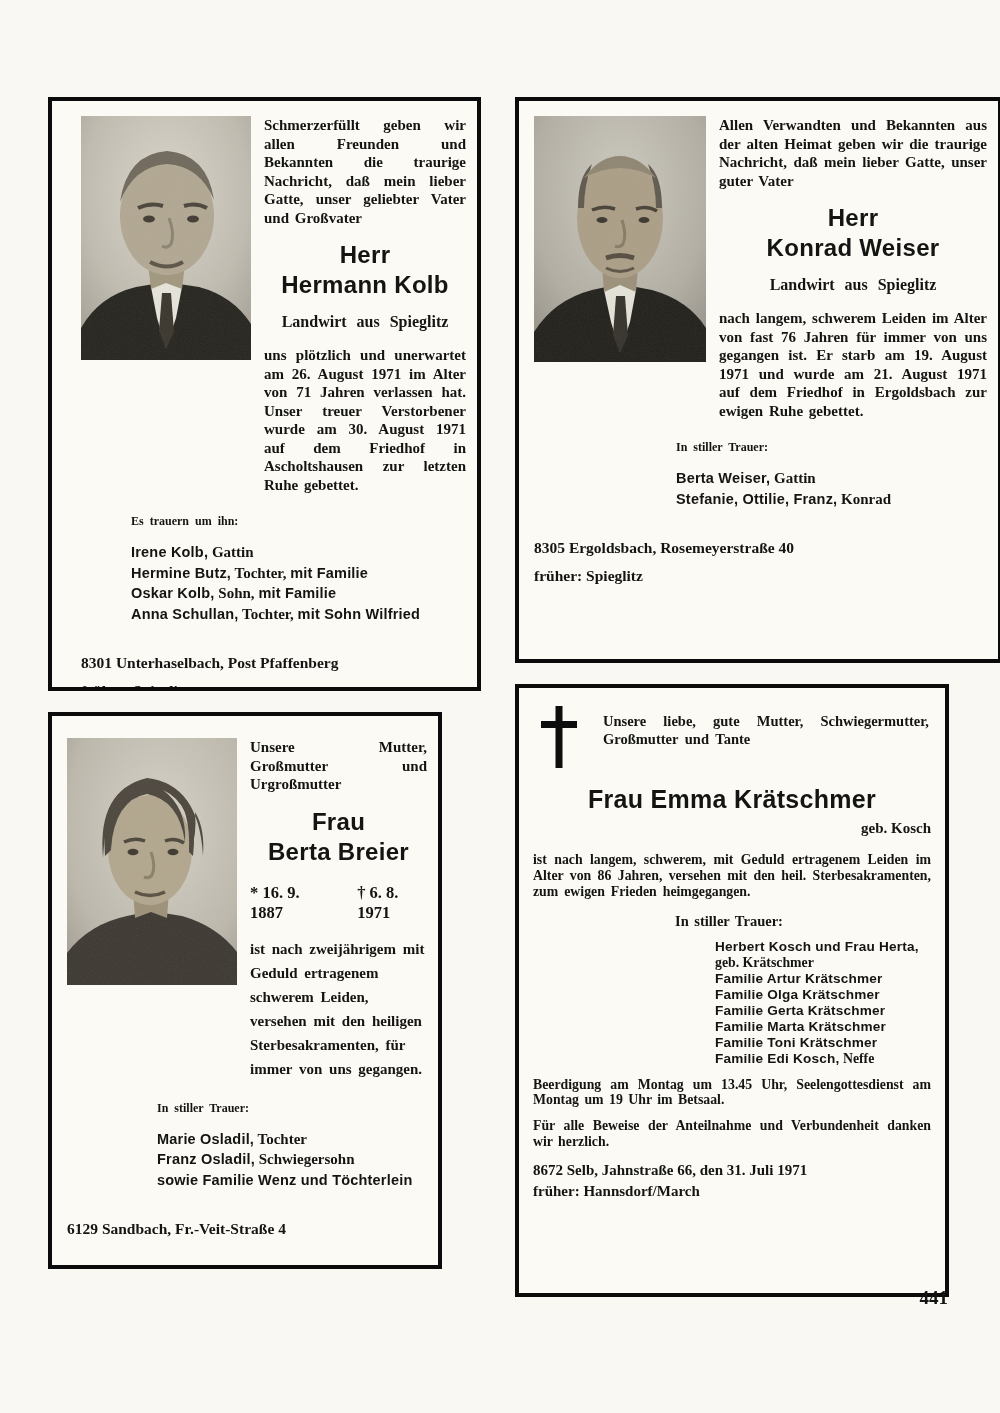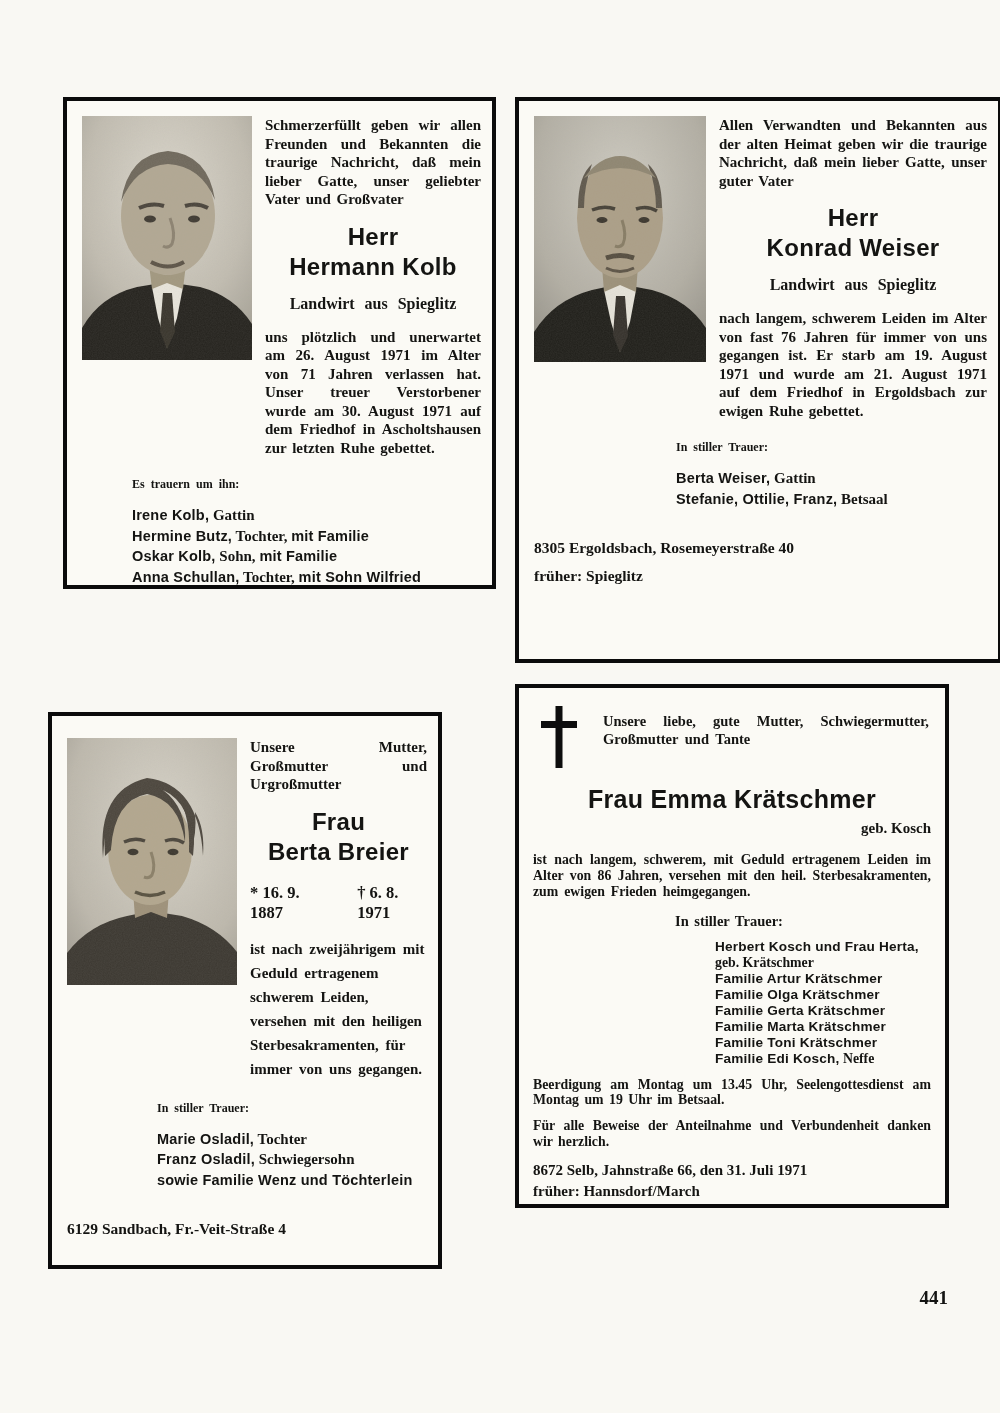--- a/index.html
+++ b/index.html
@@ -10,24 +10,24 @@
     color: #141412;
     font-family: "Liberation Serif", serif;
     overflow: hidden;
   }
   .notice {
     position: absolute;
     border: 4px solid #0b0b0b;
     background: #fbfaf5;
     overflow: hidden;
   }
-  #n1 { left:63px;  top:97px;  width:433px; height:492px; padding:15px 11px 0 15px; }
+  #n1 { left:48px;  top:97px;  width:433px; height:594px; padding:15px 11px 0 29px; }
   #n2 { left:515px; top:97px;  width:487px; height:566px; padding:15px 11px 0 15px; }
   #n3 { left:48px;  top:712px; width:394px; height:557px; padding:22px 11px 0 15px; }
-  #n4 { left:515px; top:684px; width:434px; height:524px; padding:14px 14px 0 14px; }
+  #n4 { left:515px; top:684px; width:434px; height:613px; padding:14px 14px 0 14px; }
 
   .row { display:flex; align-items:flex-start; }
   .photo { flex:0 0 auto; }
   .photo svg { display:block; }
   .col { flex:1 1 auto; min-width:0; margin-left:13px; }
 
   .intro {
     font-weight:bold; font-size:15px; line-height:18.5px;
     text-align:justify; word-spacing:2px; hyphens:auto;
   }
@@ -182,21 +182,21 @@
       <p class="intro">Allen Verwandten und Bekannten aus der alten Heimat geben wir die traurige Nachricht, daß mein lieber Gatte, unser guter Vater</p>
       <h2 class="deceased-title">Herr</h2>
       <h1 class="deceased-name">Konrad Weiser</h1>
       <p class="subtitle">Landwirt aus Spieglitz</p>
       <p class="body-text">nach langem, schwerem Leiden im Alter von fast 76 Jahren für immer von uns gegangen ist. Er starb am 19. August 1971 und wurde am 21. August 1971 auf dem Friedhof in Ergoldsbach zur ewigen Ruhe gebettet.</p>
     </div>
   </div>
   <p class="trauer ind142">In stiller Trauer:</p>
   <div class="mourners ind142">
       <div class="mourner-line"><span class="seg-b">Berta Weiser,</span><span class="seg-r"> Gattin</span></div>
-      <div class="mourner-line"><span class="seg-b">Stefanie, Ottilie, Franz,</span><span class="seg-r"> Betsaal</span></div>
+      <div class="mourner-line"><span class="seg-b">Stefanie, Ottilie, Franz,</span><span class="seg-r"> Konrad</span></div>
     </div>
   <p class="address">8305 Ergoldsbach, Rosemeyerstraße 40</p>
   <p class="former">früher: Spieglitz</p>
 </article>
 
 <article class="notice" id="n3">
   <div class="row">
     <figure class="photo">
       <svg width="170" height="247" viewBox="0 0 170 247" aria-hidden="true">
         <defs>

